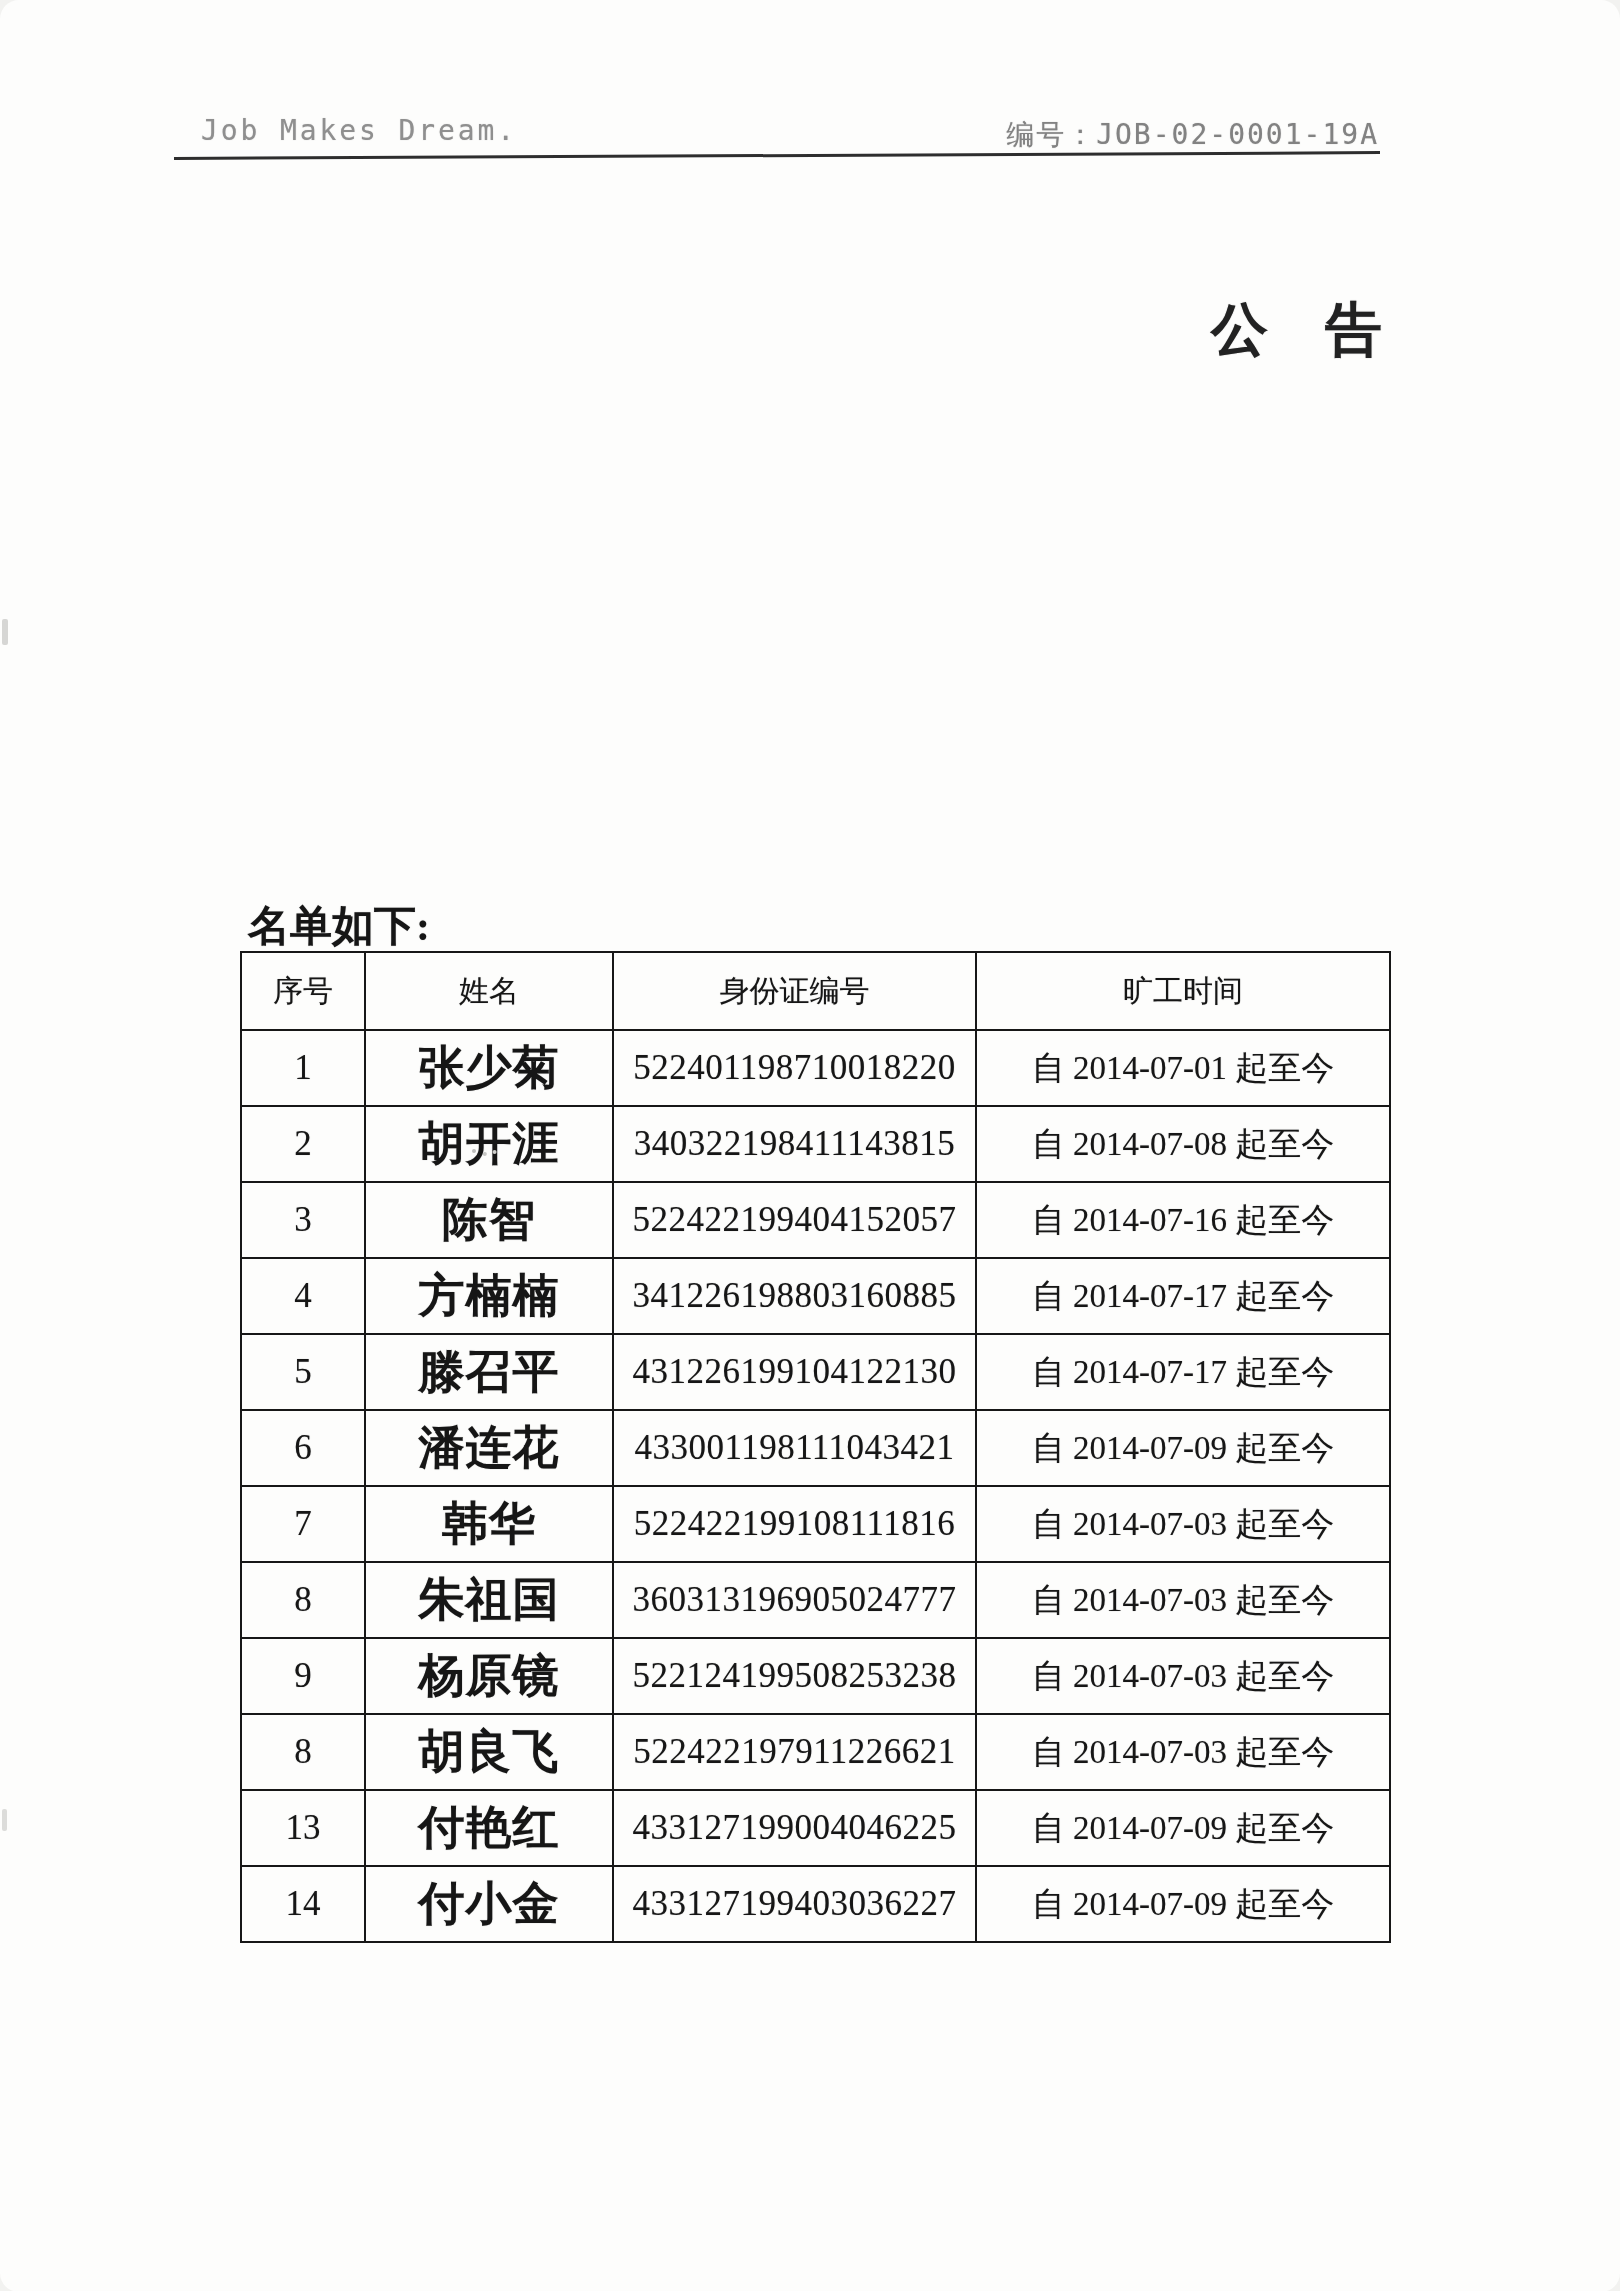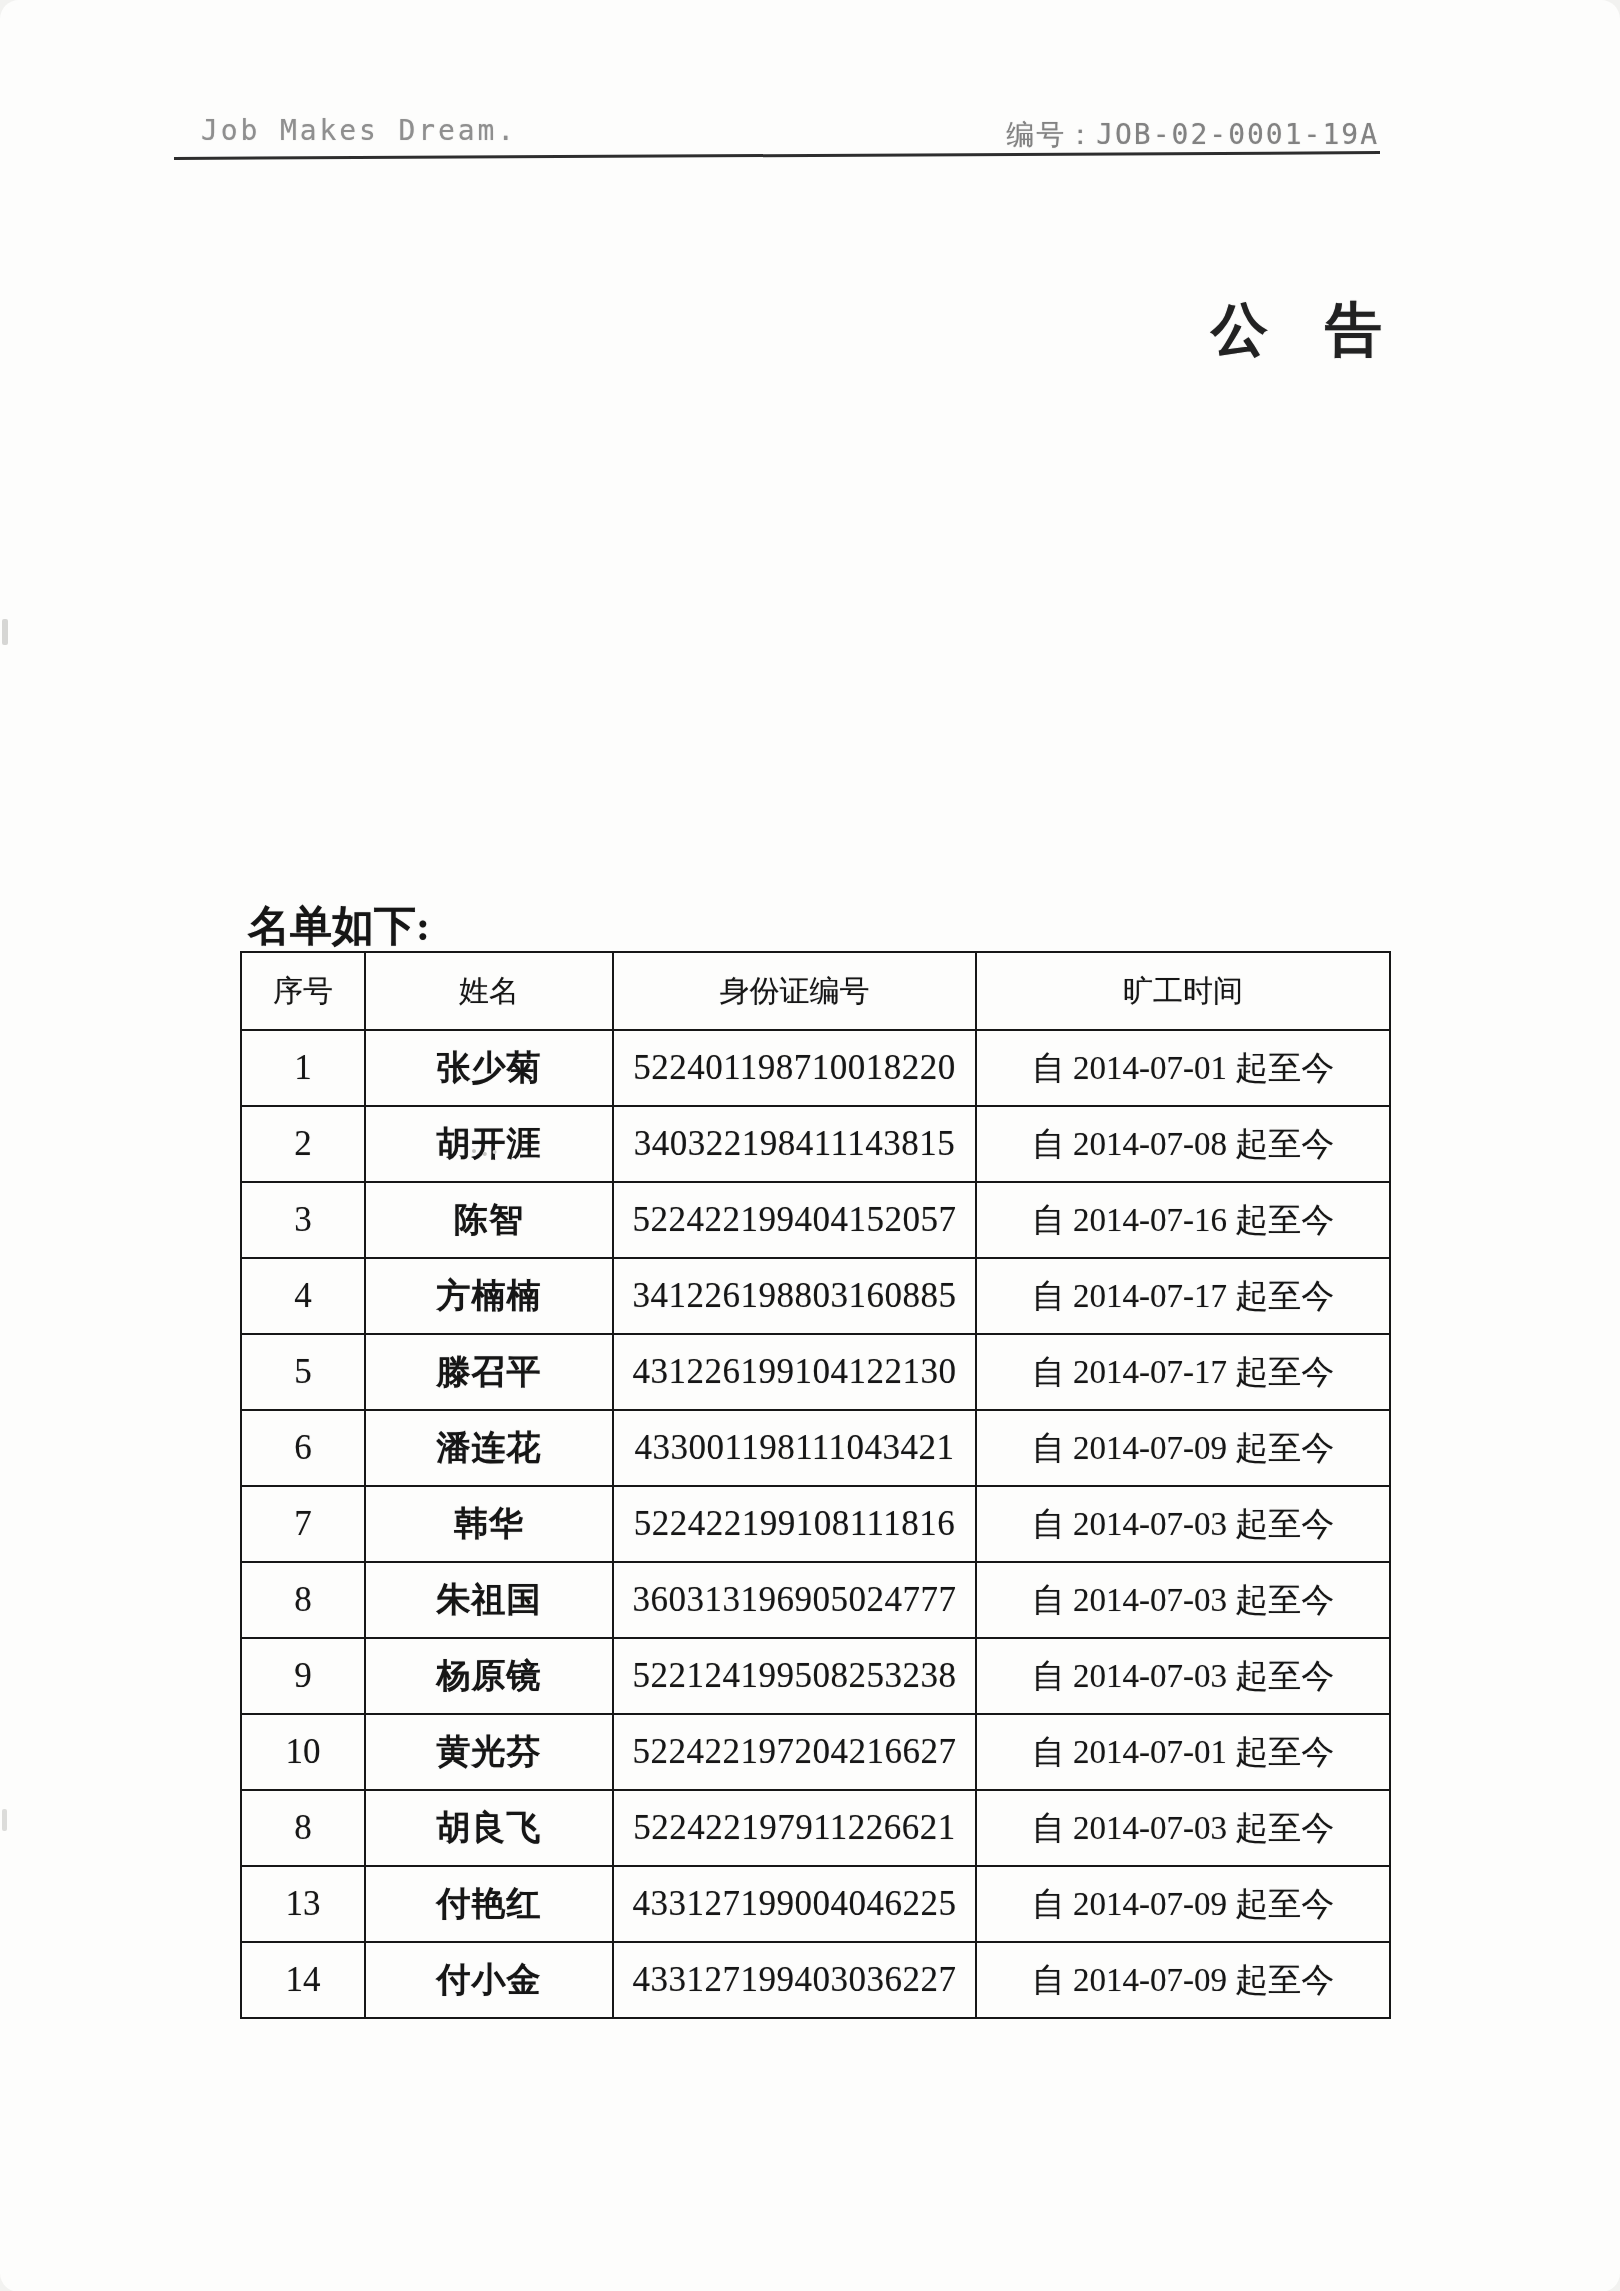--- a/index.html
+++ b/index.html
@@ -83,21 +83,21 @@
     padding: 0; overflow: hidden;
     color: #161616;
     text-shadow: 0 0 1px rgba(22,22,22,0.35);
   }
   table.roster thead tr { height: 78px; }
   table.roster tbody tr { height: 76px; }
   th.h-seq, th.h-name, th.h-id, th.h-time {
     font-size: 30px; font-weight: 500;
   }
   td.c-seq  { font-size: 35px; font-weight: 500; }
-  td.c-name { font-size: 34px; font-weight: 600; letter-spacing: 1px; }
+  td.c-name { font-size: 46px; font-weight: 600; letter-spacing: 1px; }
   td.c-id   { font-size: 35px; font-weight: 500; letter-spacing: 0.5px; }
   td.c-time { font-size: 33px; font-weight: 500; }
   
   .scan-mark-1 {
     position: absolute; left: 2px; top: 619px;
     width: 5.9px; height: 25.5px; background: #d6d6d4; border-radius: 2px;
   }
   .scan-mark-2 {
     position: absolute; left: 2px; top: 1809px;
     width: 4.9px; height: 21.6px; background: #dcdcda; border-radius: 2px;
@@ -187,26 +187,20 @@
           <td class="c-id">360313196905024777</td>
           <td class="c-time">自 2014-07-03 起至今</td>
         </tr>
         <tr>
           <td class="c-seq">9</td>
           <td class="c-name">杨原镜</td>
           <td class="c-id">522124199508253238</td>
           <td class="c-time">自 2014-07-03 起至今</td>
         </tr>
         <tr>
-          <td class="c-seq">10</td>
-          <td class="c-name">黄光芬</td>
-          <td class="c-id">522422197204216627</td>
-          <td class="c-time">自 2014-07-01 起至今</td>
-        </tr>
-        <tr>
           <td class="c-seq">8</td>
           <td class="c-name">胡良飞</td>
           <td class="c-id">522422197911226621</td>
           <td class="c-time">自 2014-07-03 起至今</td>
         </tr>
         <tr>
           <td class="c-seq">13</td>
           <td class="c-name">付艳红</td>
           <td class="c-id">433127199004046225</td>
           <td class="c-time">自 2014-07-09 起至今</td>

